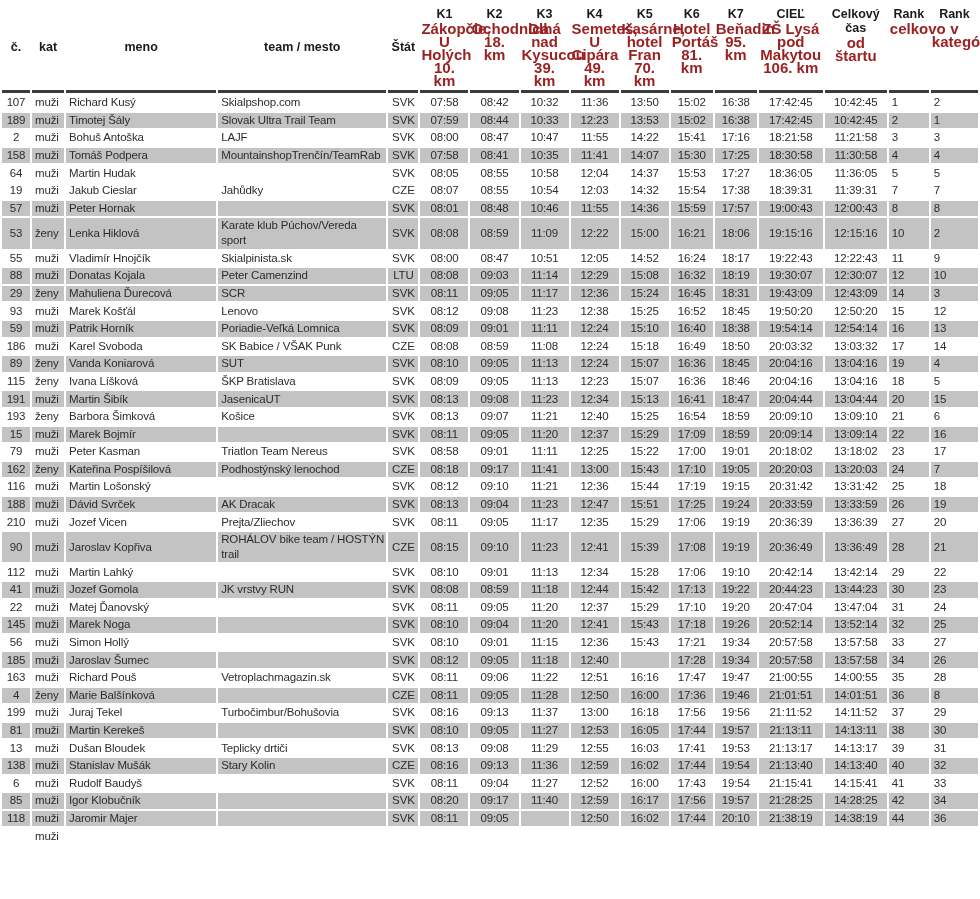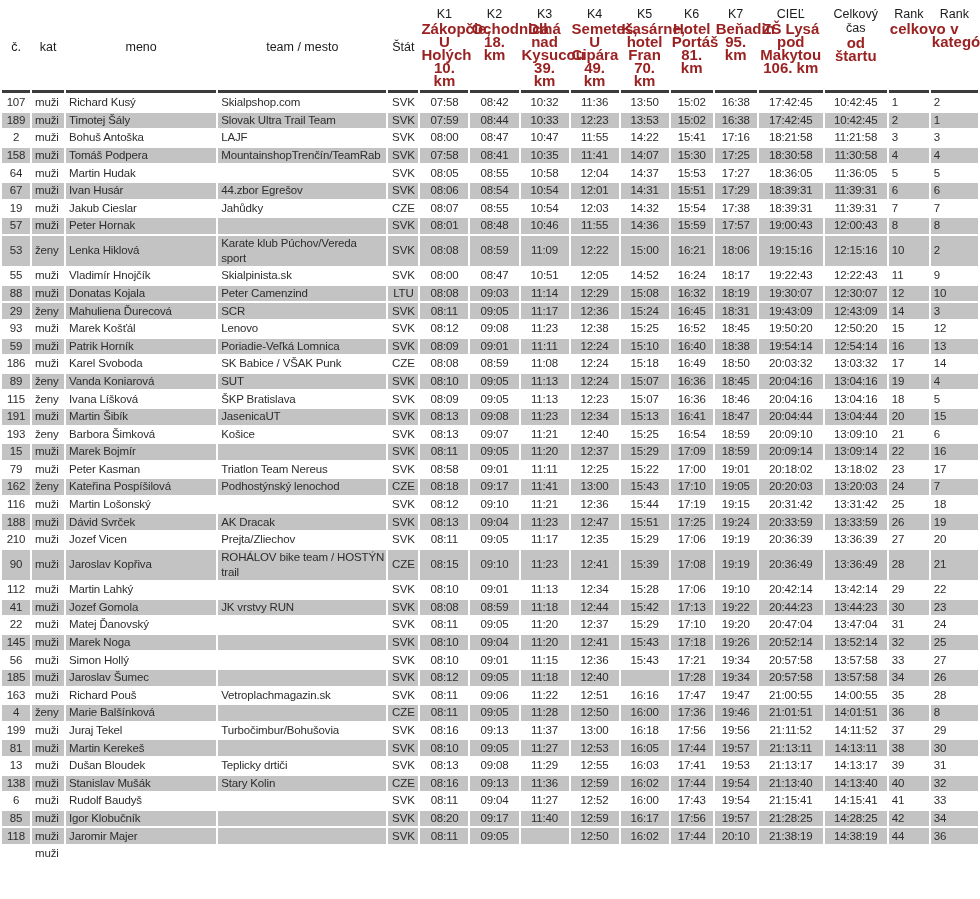--- a/index.html
+++ b/index.html
@@ -6,21 +6,21 @@
   html,body { background:#ffffff; }
   body { font-family:"Liberation Sans","DejaVu Sans",sans-serif; }
   .viewport { width:980px; height:899px; overflow:hidden; background:#fff; position:relative; }
   table.results { border-collapse:separate; border-spacing:2px; table-layout:fixed; width:980px; }
   thead th {
     vertical-align:top; text-align:center;
     border-bottom:3px solid #3b3b3b;
     padding:5px 1px 3px 1px; height:88px; background:#fff;
   }
   thead th.vmid { vertical-align:middle; }
-  .h-label { font-size:12.5px; font-weight:normal; color:#1b1b1b; line-height:14px; white-space:pre-line; }
+  .h-label { font-size:12.5px; font-weight:bold; color:#1b1b1b; line-height:14px; white-space:pre-line; }
   .h-sub   { font-size:15px; font-weight:bold; color:#9b2222; line-height:13px; white-space:pre-line; margin-top:1px; }
   tbody td {
     font-size:11.5px; color:#2d2d2d; height:15.6px; line-height:15.2px;
     padding:0 2px; letter-spacing:-0.15px; overflow:hidden; white-space:pre-line;
     background:#ffffff; vertical-align:middle;
   }
   tbody tr.alt td { background:#c3c3c3; }
   .al { text-align:left; padding-left:3px; }
   .ac { text-align:center; }
 </style>
@@ -210,38 +210,20 @@
           <td class="ac">10:58</td>
           <td class="ac">12:04</td>
           <td class="ac">14:37</td>
           <td class="ac">15:53</td>
           <td class="ac">17:27</td>
           <td class="ac">18:36:05</td>
           <td class="ac">11:36:05</td>
           <td class="al">5</td>
           <td class="al">5</td>
         </tr>
-        <tr class="alt">
-          <td class="ac">67</td>
-          <td class="al">muži</td>
-          <td class="al">Ivan Husár</td>
-          <td class="al">44.zbor Egrešov</td>
-          <td class="ac">SVK</td>
-          <td class="ac">08:06</td>
-          <td class="ac">08:54</td>
-          <td class="ac">10:54</td>
-          <td class="ac">12:01</td>
-          <td class="ac">14:31</td>
-          <td class="ac">15:51</td>
-          <td class="ac">17:29</td>
-          <td class="ac">18:39:31</td>
-          <td class="ac">11:39:31</td>
-          <td class="al">6</td>
-          <td class="al">6</td>
-        </tr>
         <tr>
           <td class="ac">19</td>
           <td class="al">muži</td>
           <td class="al">Jakub Cieslar</td>
           <td class="al">Jahůdky</td>
           <td class="ac">CZE</td>
           <td class="ac">08:07</td>
           <td class="ac">08:55</td>
           <td class="ac">10:54</td>
           <td class="ac">12:03</td>

